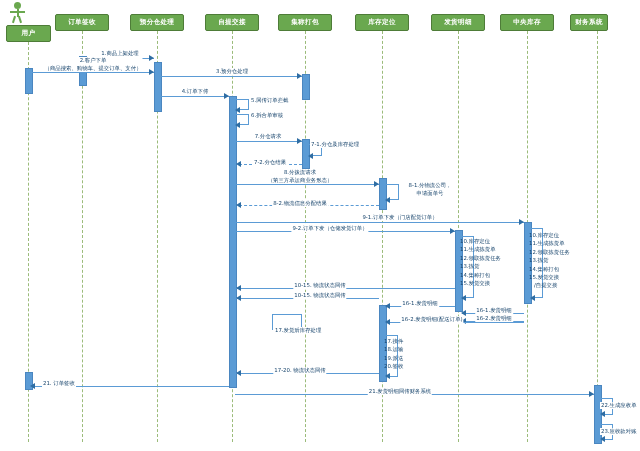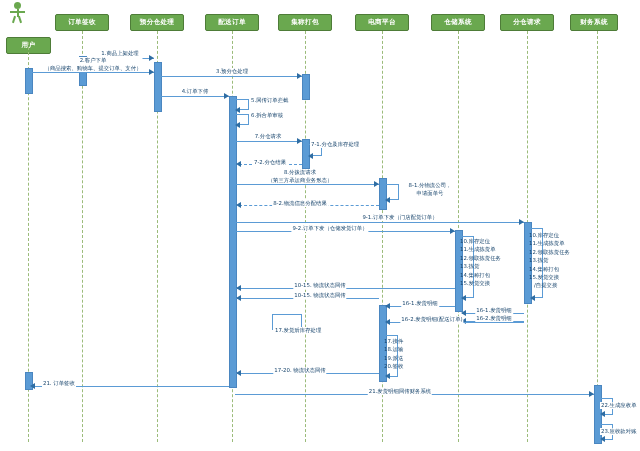--- a/index.html
+++ b/index.html
@@ -51,45 +51,45 @@
 <div id="stage">
 
   <div class="stick" style="left:7px;top:2px;width:21px;height:22px;">
     <div class="head"></div>
       <div class="body"></div>
       <div class="arms"></div>
     <div class="legL"></div>
       <div class="legR"></div>
   </div>
 
-  <div class="phead" style="left:6px;top:25px;width:45px;margin-top:12px;">
+  <div class="phead" style="left:6px;top:25px;width:45px;">
       <span>用户</span>
     </div>
   <div class="phead" style="left:55px;top:14px;width:54px;">
       <span>订单签收</span>
     </div>
   <div class="phead" style="left:130px;top:14px;width:54px;">
       <span>预分仓处理</span>
     </div>
   <div class="phead" style="left:205px;top:14px;width:54px;">
-      <span>配送订单</span>
+      <span>自提交接</span>
     </div>
   <div class="phead" style="left:278px;top:14px;width:54px;">
       <span>集称打包</span>
     </div>
   <div class="phead" style="left:355px;top:14px;width:54px;">
-      <span>电商平台</span>
+      <span>库存定位</span>
     </div>
   <div class="phead" style="left:431px;top:14px;width:54px;">
-      <span>仓储系统</span>
+      <span>发货明细</span>
     </div>
   <div class="phead" style="left:500px;top:14px;width:54px;">
-      <span>分仓请求</span>
-    </div>
-  <div class="phead" style="left:570px;top:14px;width:48px;">
+      <span>中央库存</span>
+    </div>
+  <div class="phead" style="left:570px;top:14px;width:38px;">
       <span>财务系统</span>
     </div>
 
   <div class="lifeline" style="left:28px;top:42px;height:400px;"></div>
   <div class="lifeline" style="left:82px;top:31px;height:411px;"></div>
   <div class="lifeline" style="left:157px;top:31px;height:411px;"></div>
   <div class="lifeline" style="left:232px;top:31px;height:411px;"></div>
   <div class="lifeline" style="left:305px;top:31px;height:411px;"></div>
   <div class="lifeline" style="left:382px;top:31px;height:411px;"></div>
   <div class="lifeline" style="left:458px;top:31px;height:411px;"></div>

